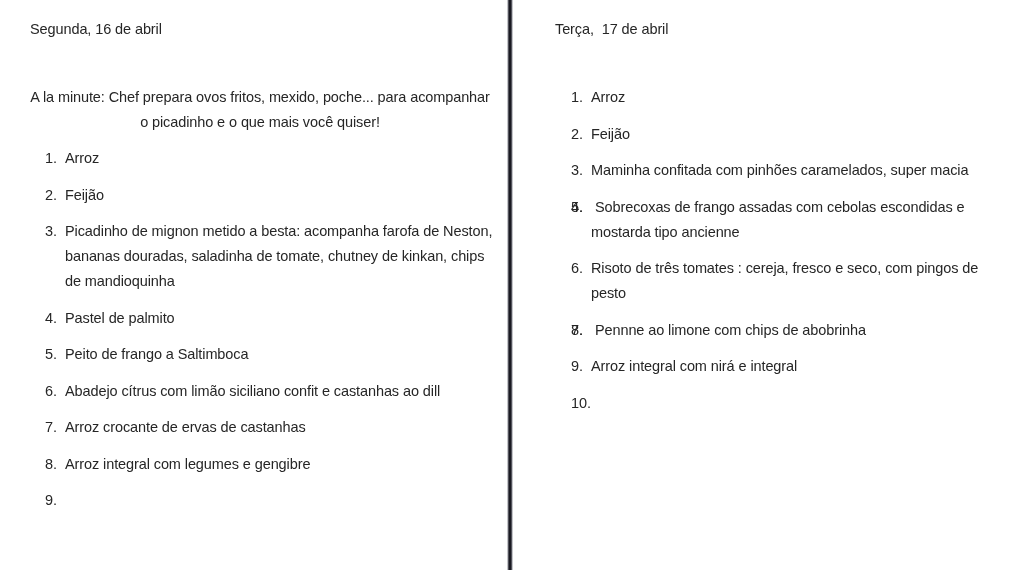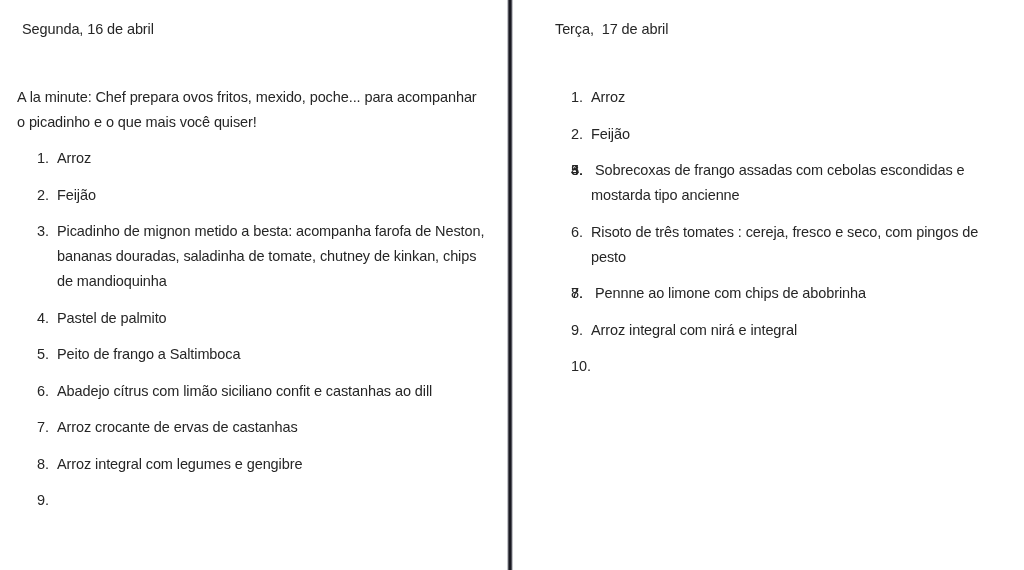--- a/index.html
+++ b/index.html
@@ -16,21 +16,21 @@
       color: #262626;
       font-size: 14.5px;
       letter-spacing: -0.1px;
     }
     .page {
       position: absolute;
       top: 0;
       height: 570px;
       background: #ffffff;
     }
-    .page-left { left: 0; width: 507px; }
+    .page-left { left: 8px; width: 507px; }
     .page-right { left: 514px; width: 569px; }
     .divider {
       position: absolute;
       left: 507px;
       top: 0;
       width: 6px;
       height: 570px;
       background: linear-gradient(to right, #ffffff 0px, #8a8c94 1px, #1a1a22 2px, #1a1a22 4px, #8a8c94 5px, #ffffff 6px);
     }
     .day-title {
@@ -41,20 +41,21 @@
     }
     .page-left .day-title { left: 22px; }
     .page-right .day-title { left: 41px; }
     .intro {
       position: absolute;
       left: 17px;
       top: 85px;
       width: 470px;
       line-height: 25px;
       margin: 0;
+      text-align: center;
     }
     ol.menu {
       list-style: none;
       margin: 0;
       padding: 0;
       position: absolute;
     }
     .page-left ol.menu { left: 37px; top: 146px; width: 450px; }
     .page-right ol.menu { left: 57px; top: 85px; width: 440px; }
     ol.menu li {
@@ -90,21 +91,21 @@
   </ol>
 </div>
 
 <div class="divider"></div>
 
 <div class="page page-right">
   <div class="day-title">Terça,  17 de abril</div>
   <ol class="menu">
     <li><span class="num">1.</span><span>Arroz</span></li>
     <li><span class="num">2.</span><span>Feijão</span></li>
-    <li><span class="num">3.</span></li>
+    <li><span class="num">3.</span><span>Maminha confitada com pinhões caramelados, super macia</span></li>
     <li><span class="num">4.</span></li>
     <li><span class="num">5.</span><span> Sobrecoxas de frango assadas com cebolas escondidas e mostarda tipo ancienne</span></li>
     <li><span class="num">6.</span><span>Risoto de três tomates : cereja, fresco e seco, com pingos de pesto</span></li>
     <li><span class="num">7.</span></li>
     <li><span class="num">8.</span><span> Pennne ao limone com chips de abobrinha</span></li>
     <li><span class="num">9.</span><span>Arroz integral com nirá e integral</span></li>
     <li class="wide-num"><span class="num">10.</span></li>
   </ol>
 </div>
 

